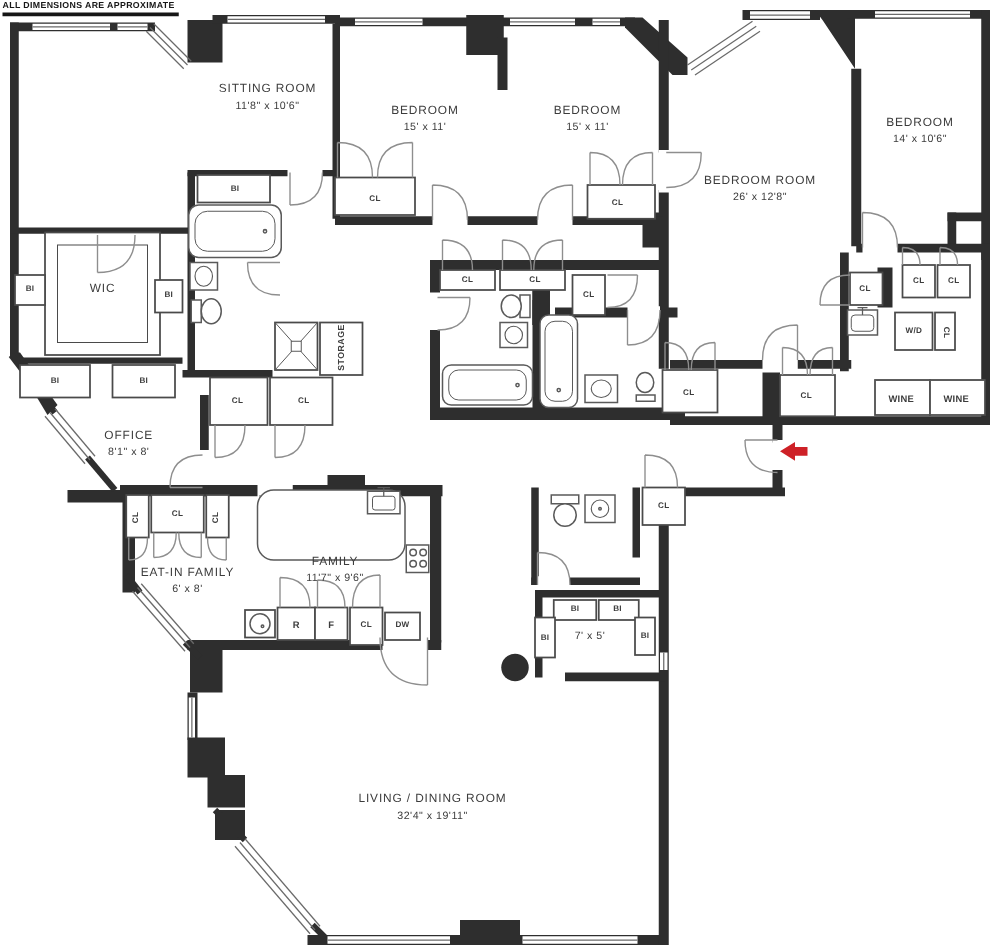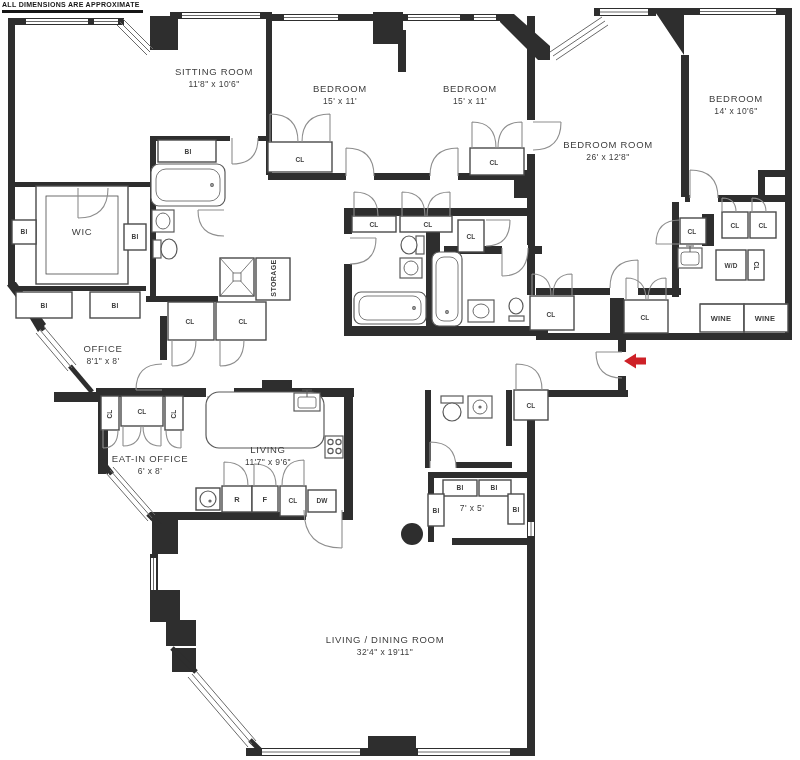--- a/index.html
+++ b/index.html
@@ -368,34 +368,34 @@
   <div class="dm">14' x 10'6"</div>
 </div>
 <div class="room" style="left:82px;top:232px">
   <div class="nm">WIC</div>
 </div>
 <div class="room" style="left:103px;top:355px">
   <div class="nm">OFFICE</div>
   <div class="dm">8'1" x 8'</div>
 </div>
 <div class="room" style="left:150px;top:465px">
-  <div class="nm">EAT-IN OFFICE</div>
+  <div class="nm">EAT-IN FAMILY</div>
   <div class="dm">6' x 8'</div>
 </div>
 <div class="room" style="left:268px;top:456px">
-  <div class="nm">LIVING</div>
+  <div class="nm">FAMILY</div>
   <div class="dm">11'7" x 9'6"</div>
 </div>
 <div class="room rot" style="left:274px;top:278px">
   <div class="dm" style="font-size:7px;font-weight:700">STORAGE</div>
 </div>
 <div class="room" style="left:472px;top:509px">
   <div class="dm">7' x 5'</div>
 </div>
-<div class="room" style="left:385px;top:646px">
+<div class="room" style="left:346px;top:646px">
   <div class="nm">LIVING / DINING ROOM</div>
   <div class="dm">32'4" x 19'11"</div>
 </div>
 
 <span class="lbl" style="left:300px;top:160px">CL</span>
 <span class="lbl" style="left:494px;top:163px">CL</span>
 <span class="lbl" style="left:190px;top:322px">CL</span>
 <span class="lbl" style="left:243px;top:322px">CL</span>
 <span class="lbl" style="left:374px;top:225px">CL</span>
 <span class="lbl" style="left:428px;top:225px">CL</span>

